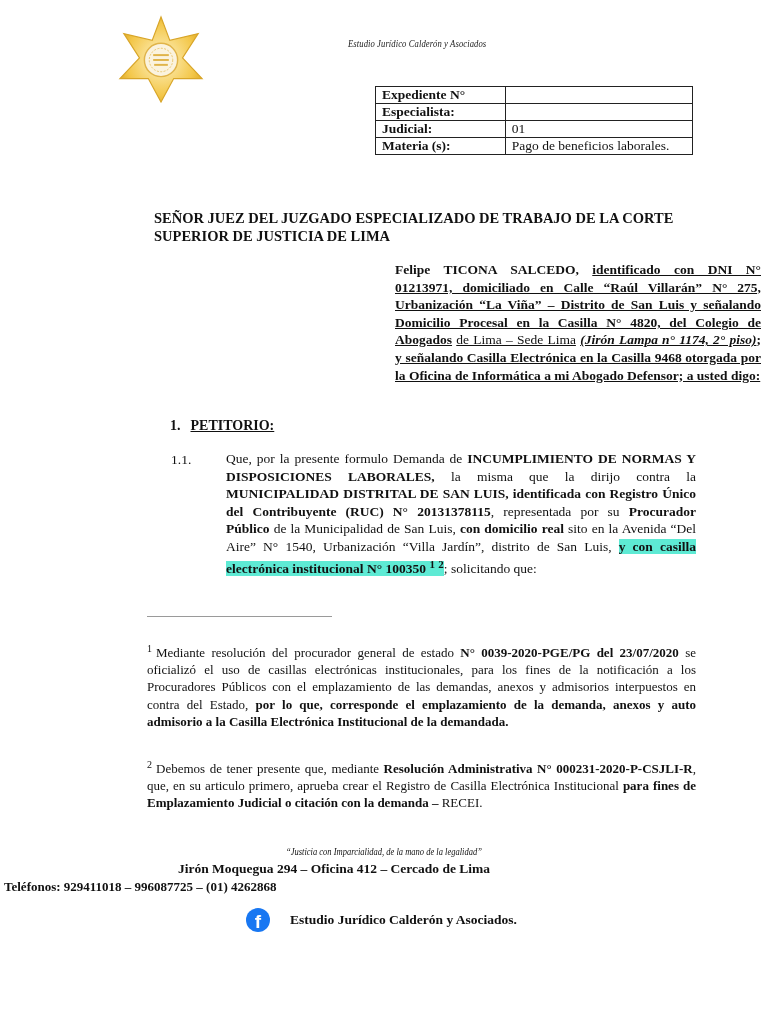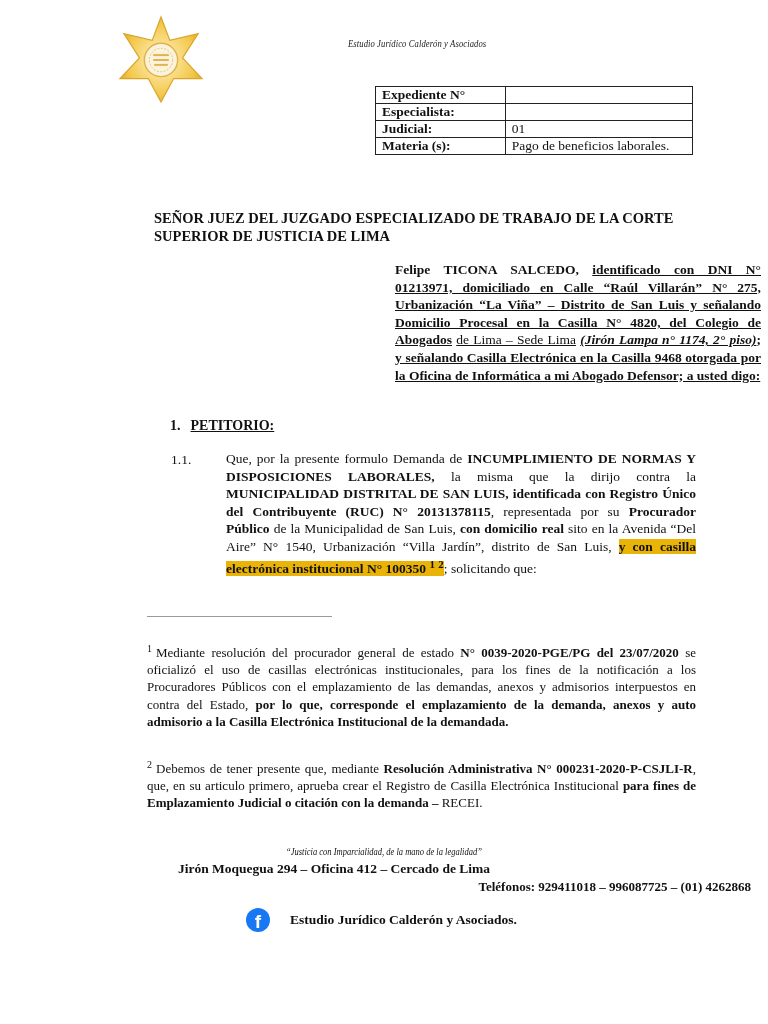--- a/index.html
+++ b/index.html
@@ -18,31 +18,31 @@
   .intro { left: 375px; top: 261px; width: 366px; font-weight: bold; font-size: 13.5px; line-height: 17.6px;
            text-align: justify; margin-left: 20px; }
   .u { text-decoration: underline; }
   .it { font-style: italic; }
   .nb { font-weight: normal; }
   .sec-title { left: 170px; top: 418px; font-weight: bold; font-size: 14px; font-family: Liberation Serif, serif; }
   .sec-title .u { margin-left: 10px; }
   .num11 { left: 171px; top: 452px; font-size: 13.5px; }
   .para { left: 226px; top: 450px; width: 470px; font-size: 13.5px; line-height: 17.6px; text-align: justify; }
   .para b { font-weight: bold; }
-  .hl { background: #eab308; }
+  .hl { background: #5eead4; }
   .sup { font-size: 11px; vertical-align: 5px; font-weight: bold; }
   .fn-rule { left: 147px; top: 616px; width: 185px; height: 1px; background: #9a9a9a; }
   .fn { left: 147px; width: 549px; font-size: 13px; line-height: 17.2px; text-align: justify; }
   .fn1 { top: 640px; }
   .fn2 { top: 756px; }
   .fnsup { font-size: 10px; vertical-align: 5px; margin-right: 4px; }
   .footer-motto { left: 0; width: 768px; top: 846px; text-align: center; font-style: italic; font-size: 10px;
                   transform: scaleX(0.85); }
   .footer-addr { left: 0; width: 668px; top: 861px; text-align: center; font-weight: bold; font-size: 13.5px; }
-  .footer-tel { left: 15px; width: 736px; top: 879px; text-align: right; font-weight: bold; font-size: 13px; }
+  .footer-tel { left: 4px; width: 736px; top: 879px; text-align: left; font-weight: bold; font-size: 13px; }
   .fb-icon { left: 246px; top: 908px; width: 24px; height: 24px; border-radius: 50%; background: #1877f2;
              color: #fff; font-family: "Liberation Sans", "DejaVu Sans", sans-serif; font-weight: bold; font-size: 19px;
              text-align: center; line-height: 27px; overflow: hidden; }
   .fb-name { left: 290px; top: 912px; font-weight: bold; font-size: 13.5px; }
 </style>
 </head>
 <body>
 
 <div class="abs logo">
   <svg viewBox="0 0 100 92" width="98" height="90">

